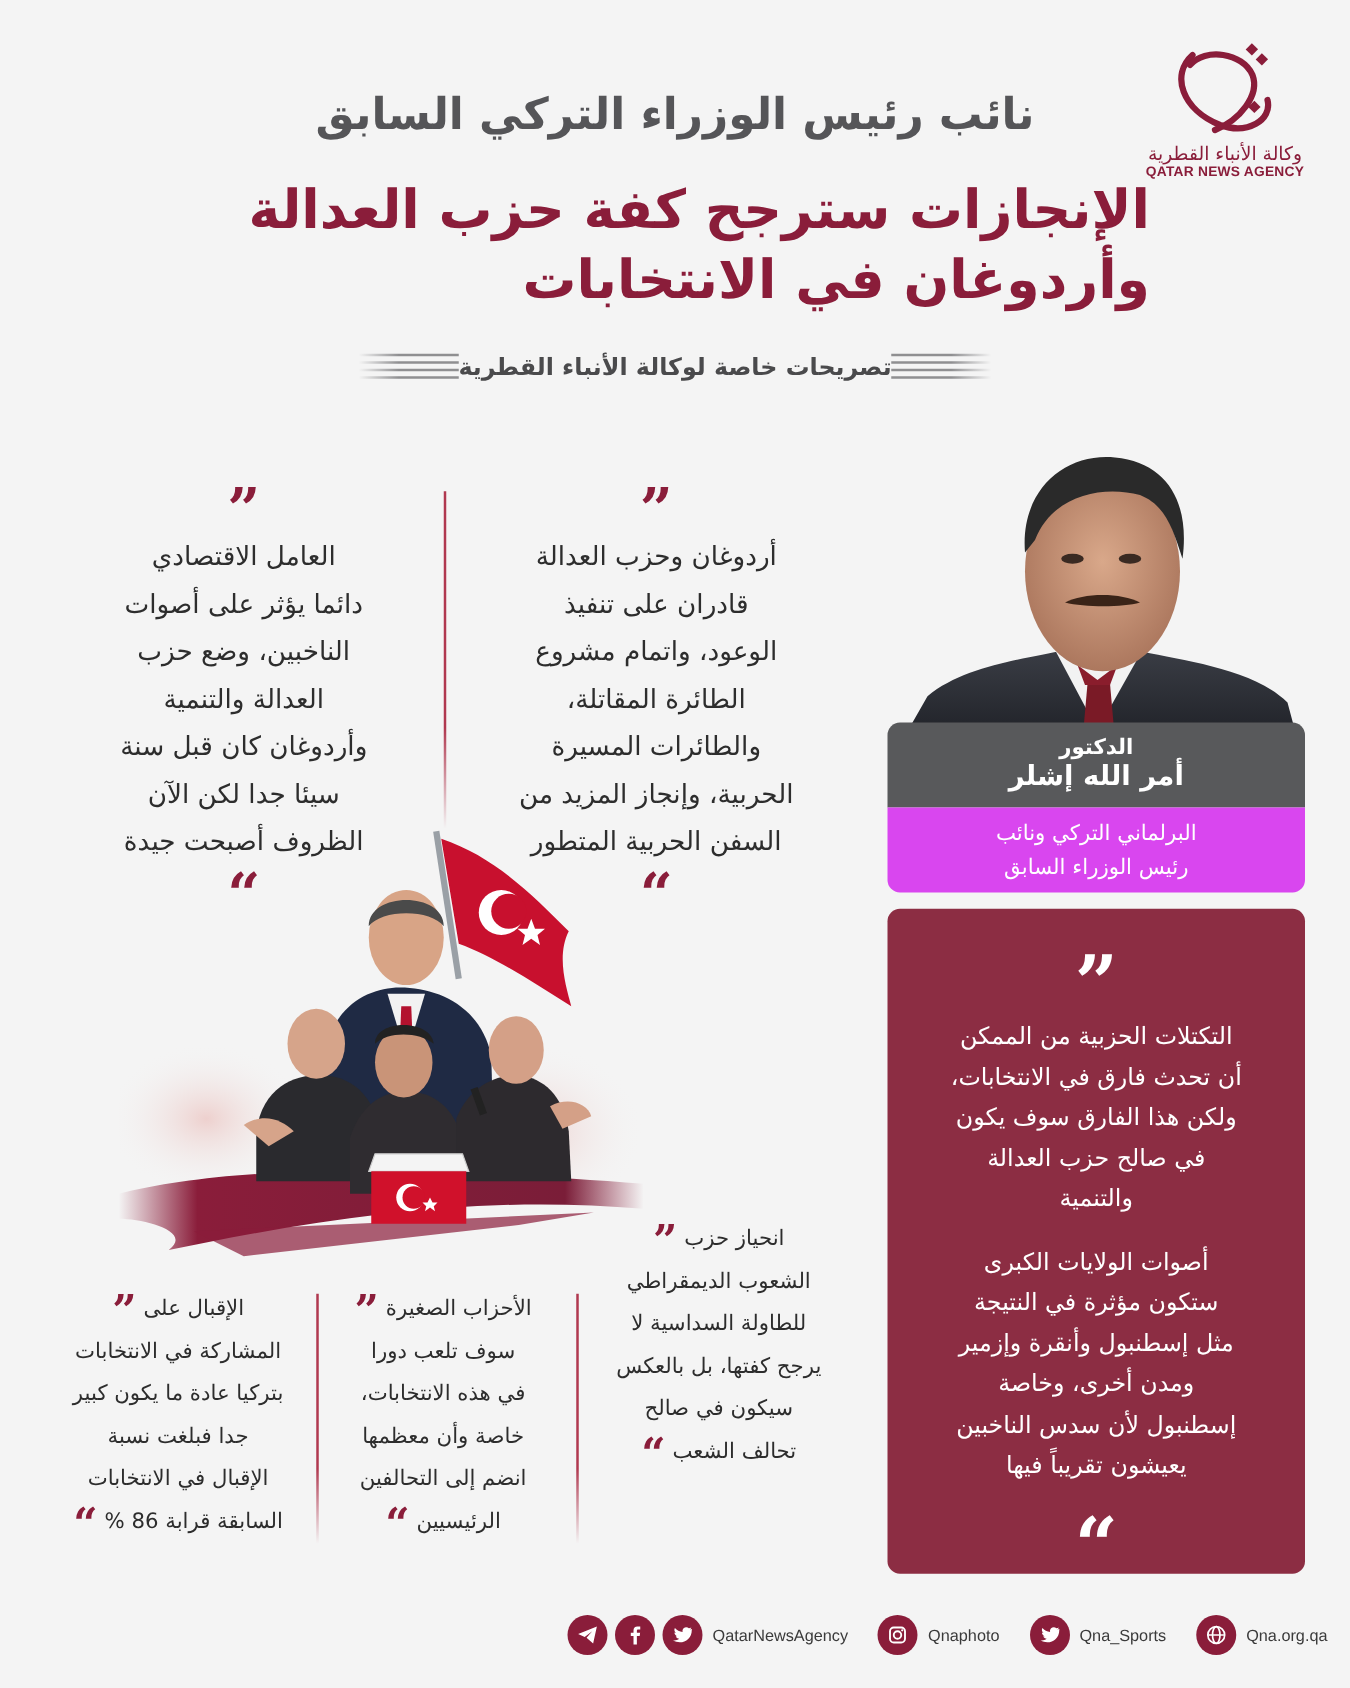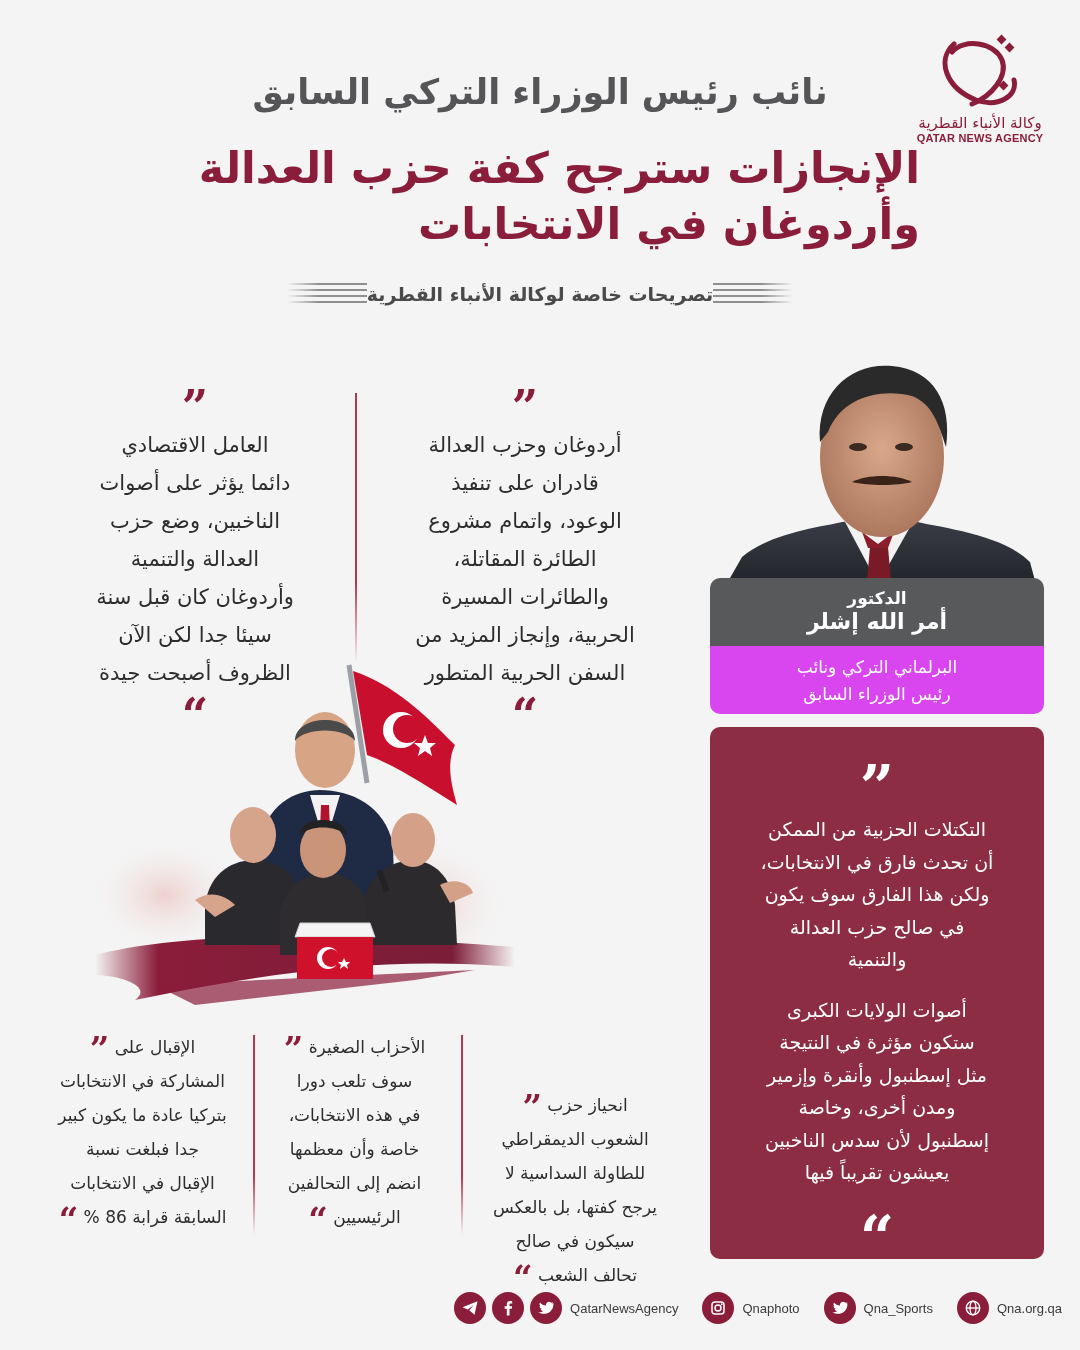--- a/index.html
+++ b/index.html
@@ -217,21 +217,21 @@
     <rect x="285" y="215" width="6" height="22" fill="#222" transform="rotate(-20 288 226)"></rect>
 
     <path d="M205 268 L 275 268 L 280 282 L 200 282 Z" fill="#f4f4f4" stroke="#ccc"></path>
     <rect x="202" y="282" width="76" height="42" fill="#d0112b"></rect>
     <circle cx="233" cy="303" r="11" fill="#fff"></circle>
     <circle cx="236" cy="303" r="9" fill="#d0112b"></circle>
     <polygon points="249,303 251,307 255,307 252,310 253,314 249,311 245,314 246,310 243,307 247,307" fill="#fff"></polygon>
   </svg>
 </div>
 
-<div class="abs small-quote" style="left:470px; top:1088px; width:210px;">
+<div class="abs small-quote" style="left:470px; top:974px; width:210px;">
   <div><span>انحياز حزب</span> <span class="qm">”</span></div>
   <div>الشعوب الديمقراطي</div>
   <div>للطاولة السداسية لا</div>
   <div>يرجح كفتها، بل بالعكس</div>
   <div>سيكون في صالح</div>
   <div><span>تحالف الشعب</span> <span class="qm">“</span></div>
 </div>
 
 <div class="abs vline" style="left:461px; top:1035px; height:200px;"></div>
 

